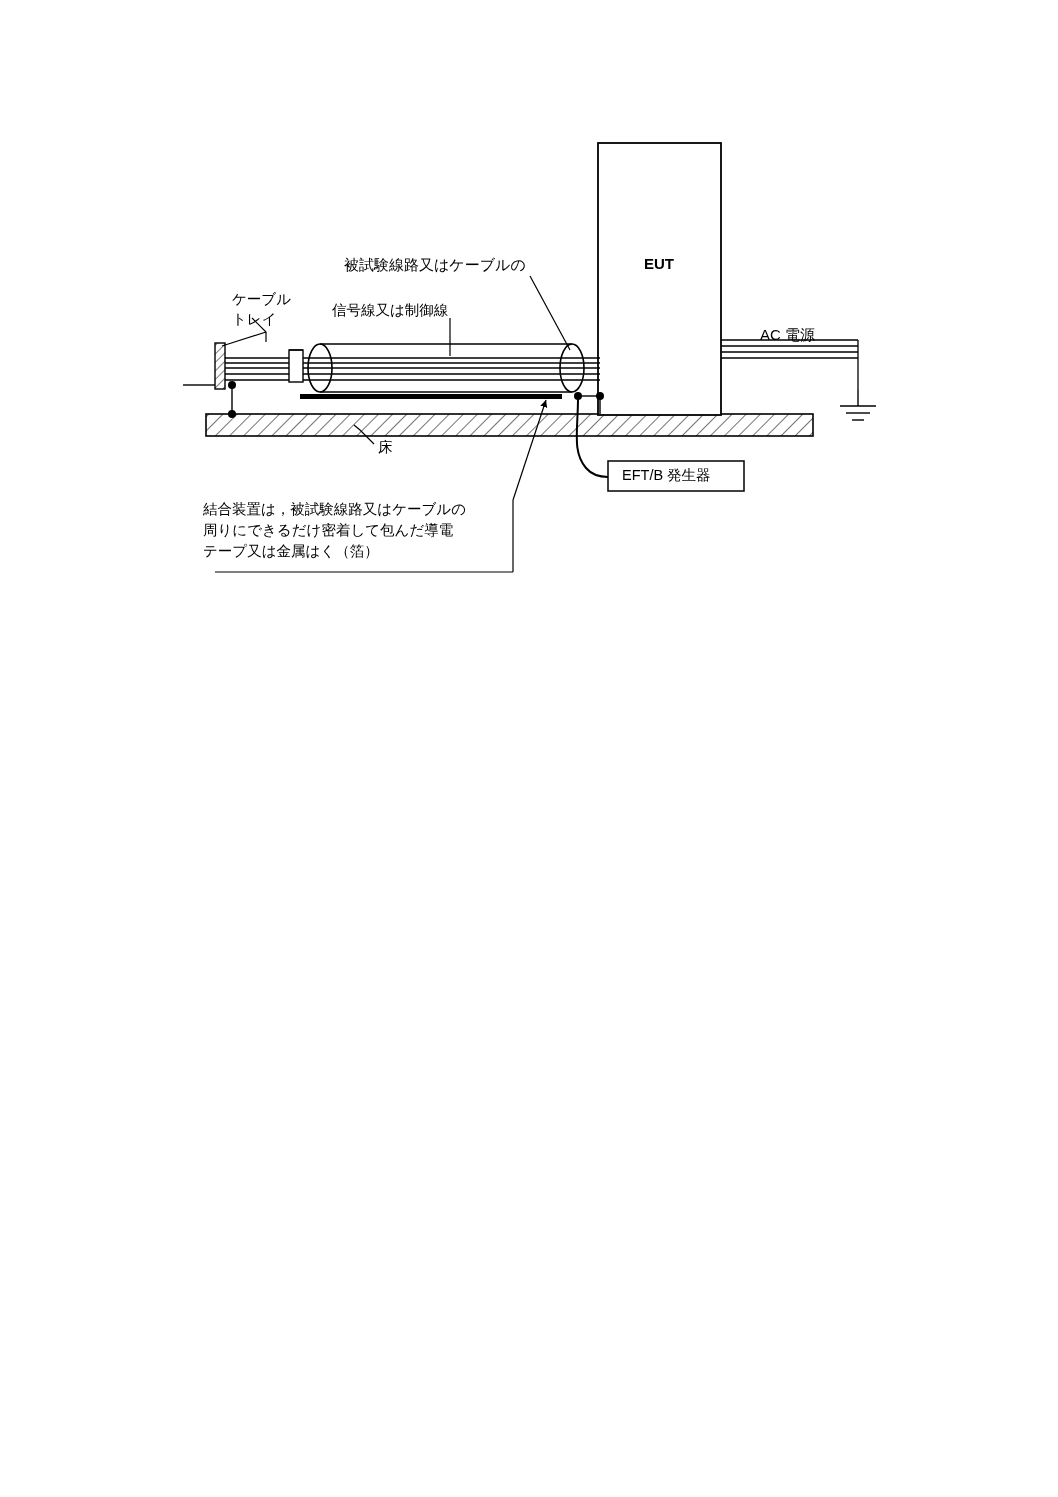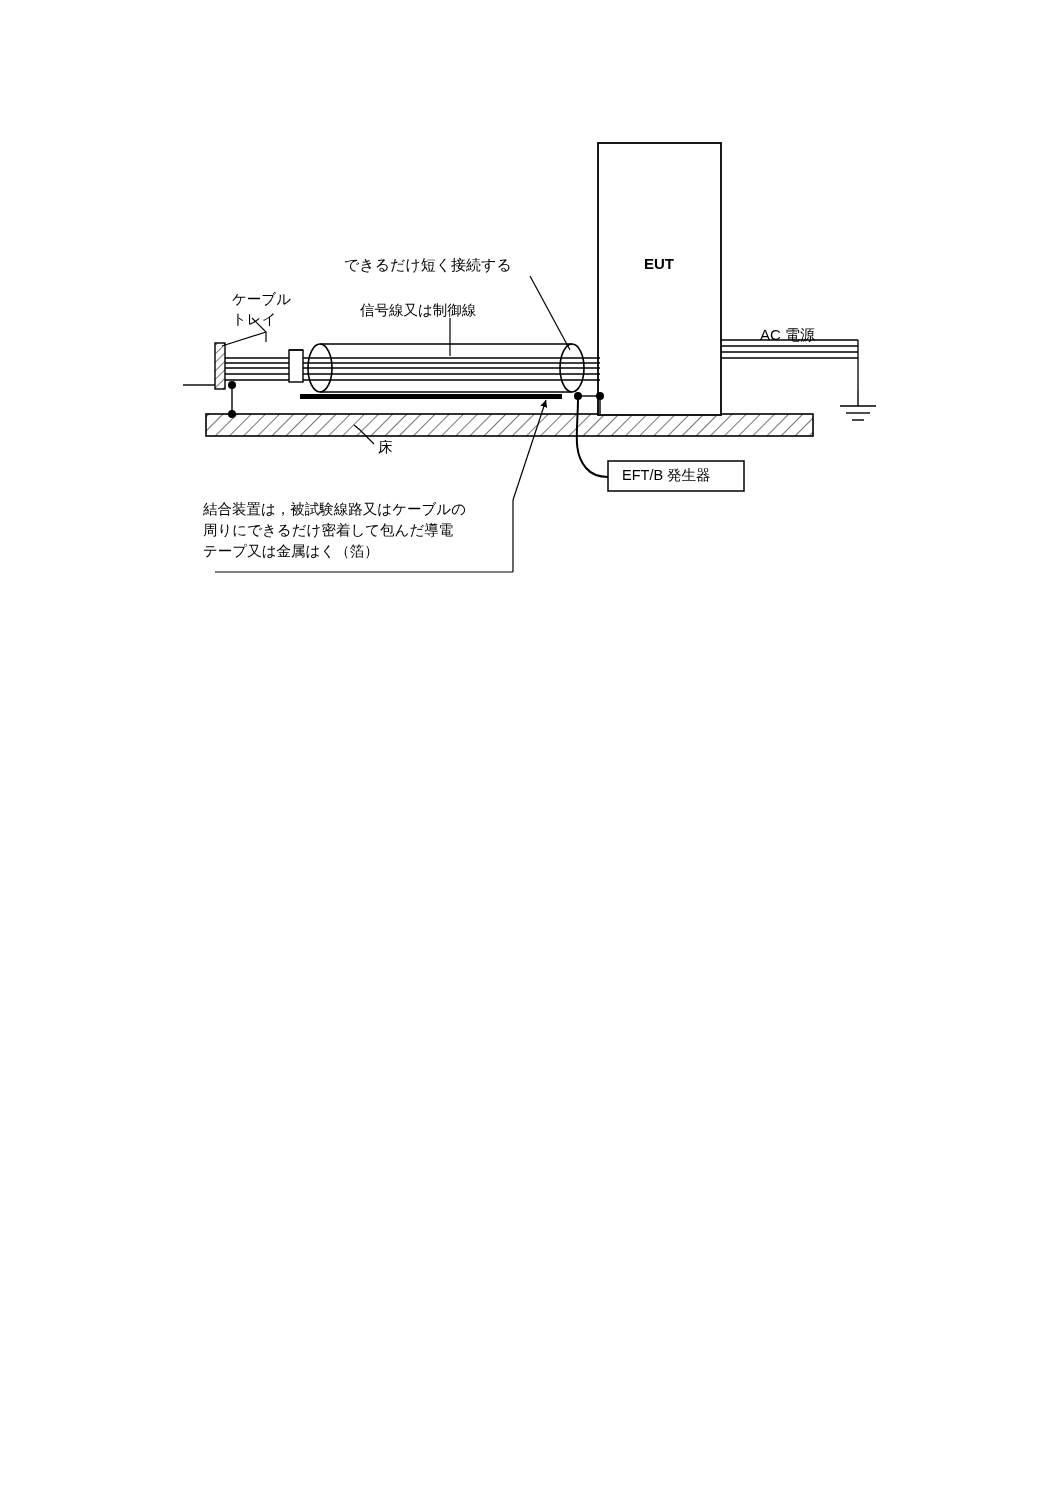--- a/index.html
+++ b/index.html
@@ -30,21 +30,21 @@
     color: #000000;
     white-space: pre;
     line-height: 1.35;
   }
   .lbl-cable-tray {
     left: 232px;
     top: 290px;
     font-size: 14.5px;
   }
   .lbl-signal-line {
-    left: 360px;
+    left: 332px;
     top: 301px;
     font-size: 14.5px;
   }
   .lbl-short-connect {
     left: 344px;
     top: 255px;
     font-size: 15px;
   }
   .lbl-eut {
     left: 644px;
@@ -174,21 +174,21 @@
 
       <line x1="513" y1="572" x2="513" y2="500" stroke="#000000" stroke-width="1.2"></line>
       <line x1="215" y1="572" x2="513" y2="572" stroke="#000000" stroke-width="1.2"></line>
       <line x1="513" y1="500" x2="546" y2="400" stroke="#000000" stroke-width="1.2" marker-end="url(#arrowSmall)"></line>
     </g>
   </svg>
 
   <div class="lbl lbl-cable-tray">ケーブル
 トレイ</div>
   <div class="lbl lbl-signal-line">信号線又は制御線</div>
-  <div class="lbl lbl-short-connect">できるだけ短く接続する</div>
+  <div class="lbl lbl-short-connect">被試験線路又はケーブルの</div>
   <div class="lbl lbl-eut">EUT</div>
   <div class="lbl lbl-ac">AC 電源</div>
   <div class="lbl lbl-floor">床</div>
   <div class="lbl lbl-eftb">EFT/B 発生器</div>
   <div class="lbl lbl-note">結合装置は，被試験線路又はケーブルの
 周りにできるだけ密着して包んだ導電
 テープ又は金属はく（箔）</div>
 
 </div>
 

